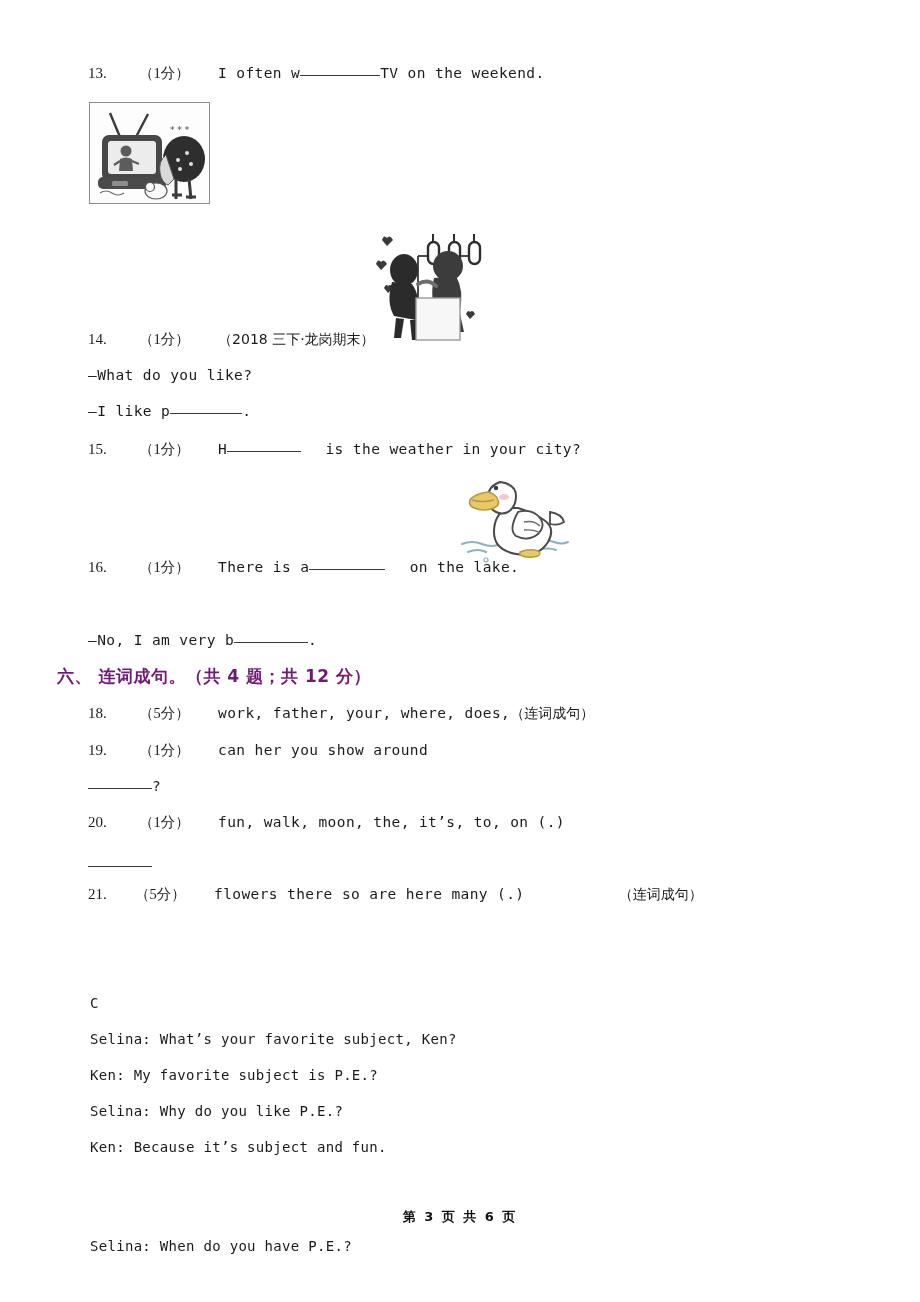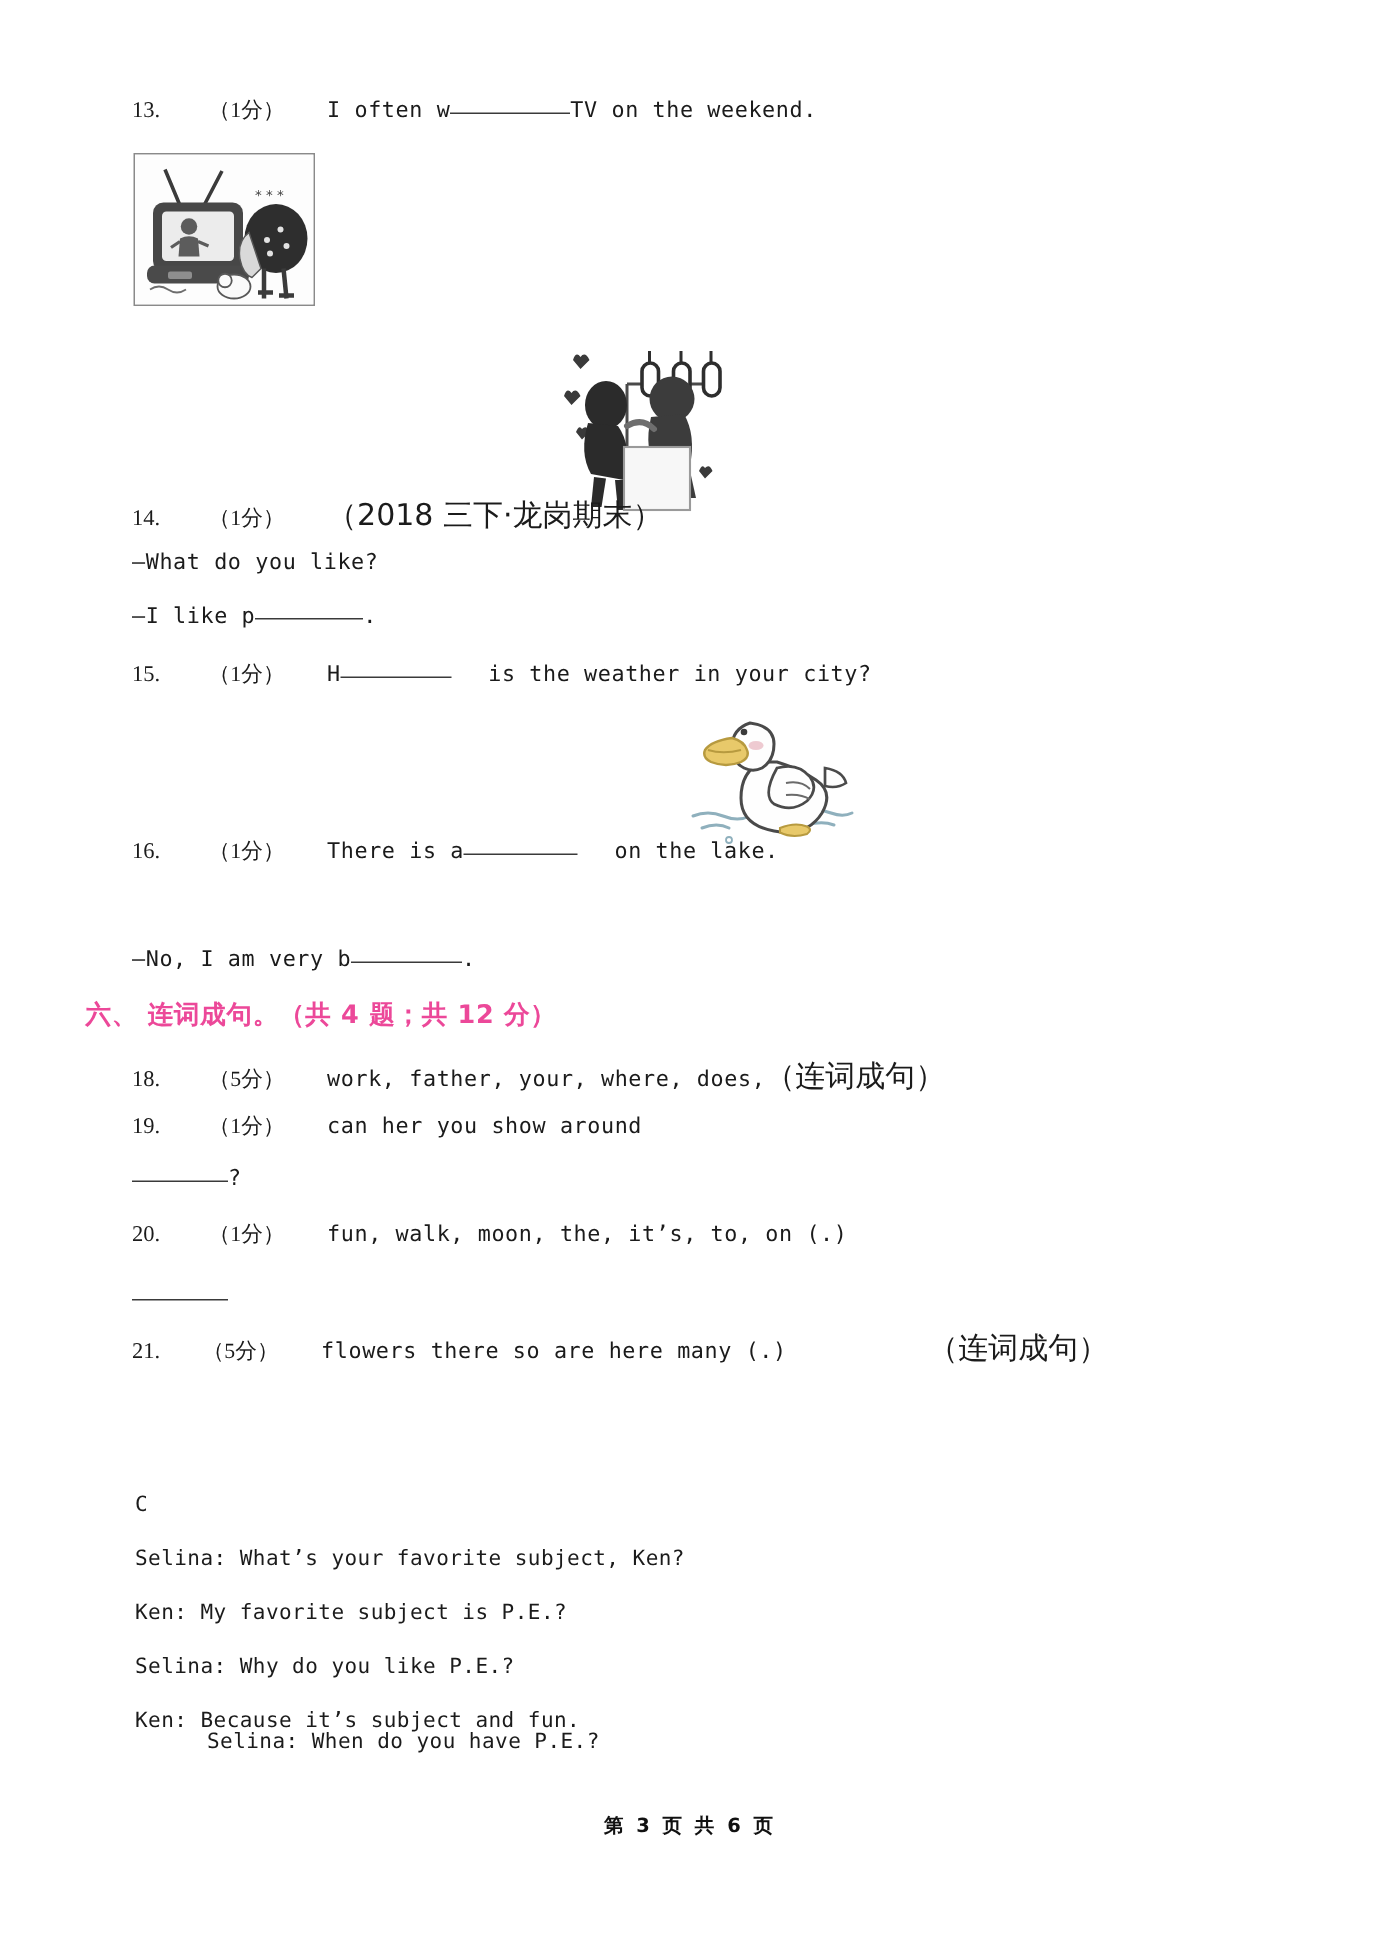--- a/index.html
+++ b/index.html
@@ -33,40 +33,40 @@
     white-space: nowrap;
     color: #1b1b1b;
   }
   .qnum {
     font-family: "Liberation Serif", serif;
     font-size: 15px;
     letter-spacing: 0;
   }
   .cn {
     font-family: "DejaVu Sans", sans-serif;
-    font-size: 20px;
+    font-size: 14px;
     letter-spacing: 0;
   }
   .score {
     font-family: "Liberation Serif", serif;
     font-size: 14.5px;
   }
   .blank {
     display: inline-block;
     border-bottom: 1px solid #3a3a3a;
     vertical-align: baseline;
     position: relative;
     top: -2px;
   }
   .section-head {
     position: absolute;
     font-family: "DejaVu Sans", sans-serif;
     font-weight: bold;
     font-size: 17px;
-    color: #ec4899;
+    color: #701a75;
     white-space: nowrap;
     letter-spacing: 0.5px;
   }
   .dlg {
     position: absolute;
     font-family: "DejaVu Sans Mono", "Liberation Mono", monospace;
     font-size: 14px;
     letter-spacing: 0.3px;
     white-space: nowrap;
     color: #1b1b1b;
@@ -300,17 +300,17 @@
   </div>
 
 
 
   <div class="dlg" style="left:90px; top:995px;">C</div>
 
   <div class="dlg" style="left:90px; top:1031px;">Selina: What’s your favorite subject, Ken?</div>
   <div class="dlg" style="left:90px; top:1067px;">Ken: My favorite subject is P.E.?</div>
   <div class="dlg" style="left:90px; top:1103px;">Selina: Why do you like P.E.?</div>
   <div class="dlg" style="left:90px; top:1139px;">Ken: Because it’s subject and fun.</div>
-  <div class="dlg" style="left:90px; top:1153px;margin-left:48px;">Selina: When do you have P.E.?</div>
+  <div class="dlg" style="left:90px; top:1238px;">Selina: When do you have P.E.?</div>
 
   <div class="footer" style="top:1208px;">第 3 页 共 6 页</div>
 
 </div>
 
 </body></html>

